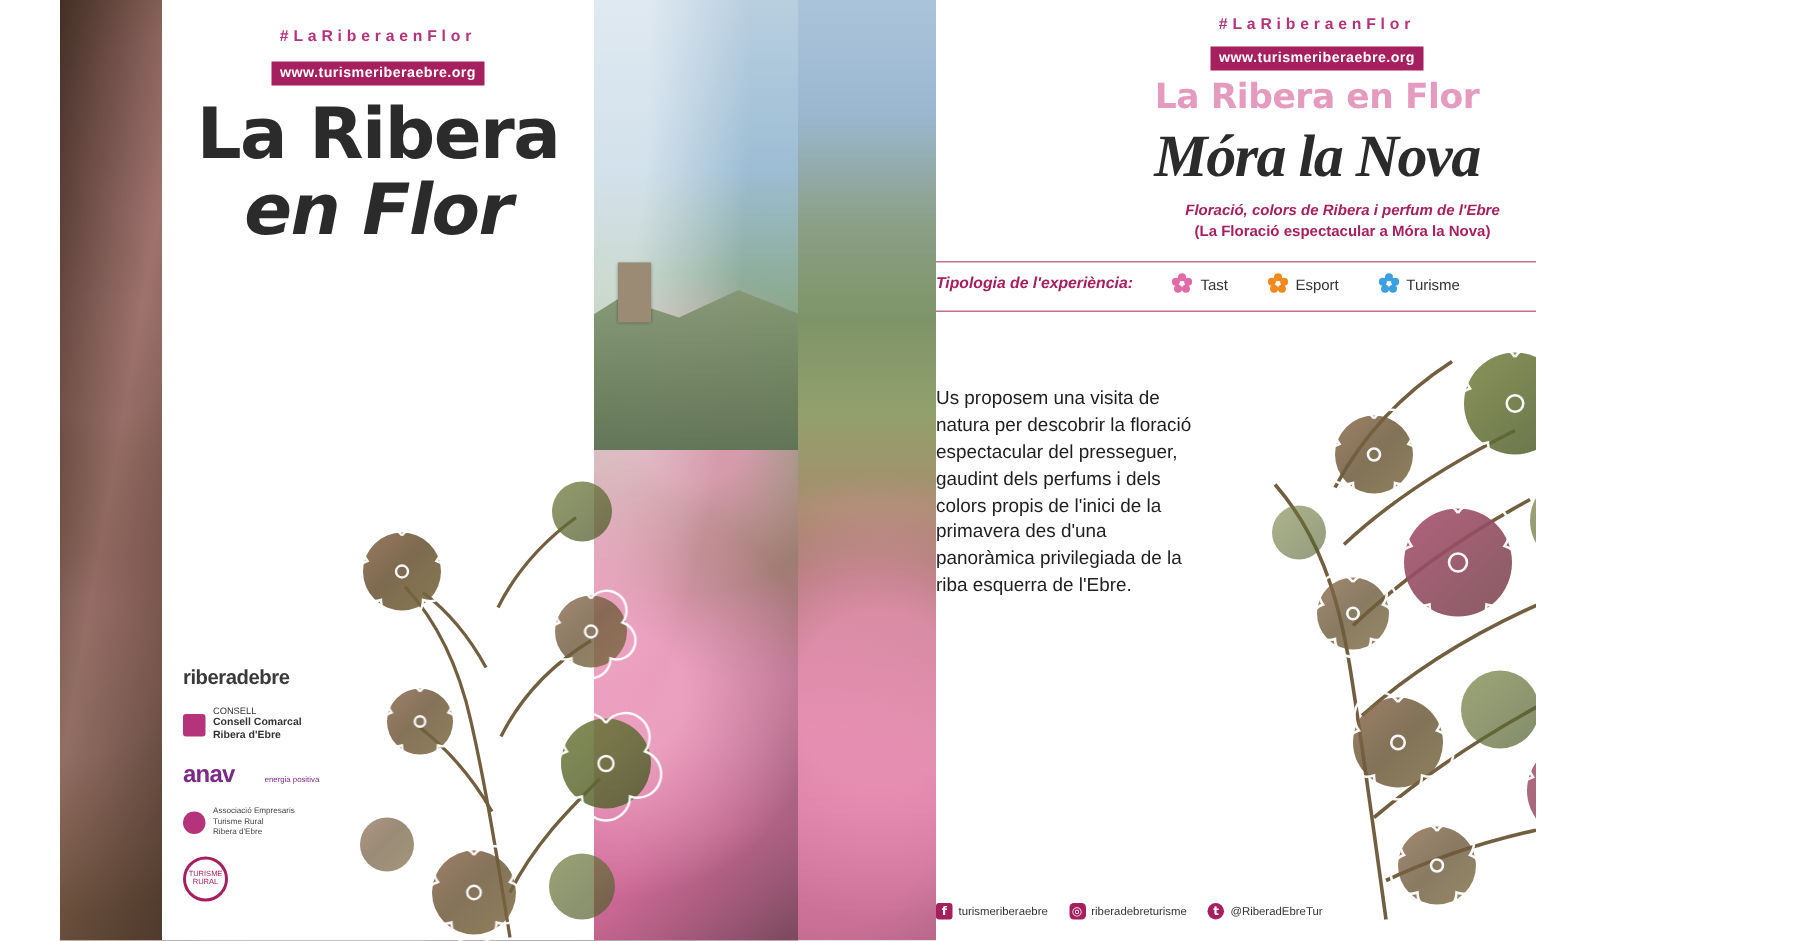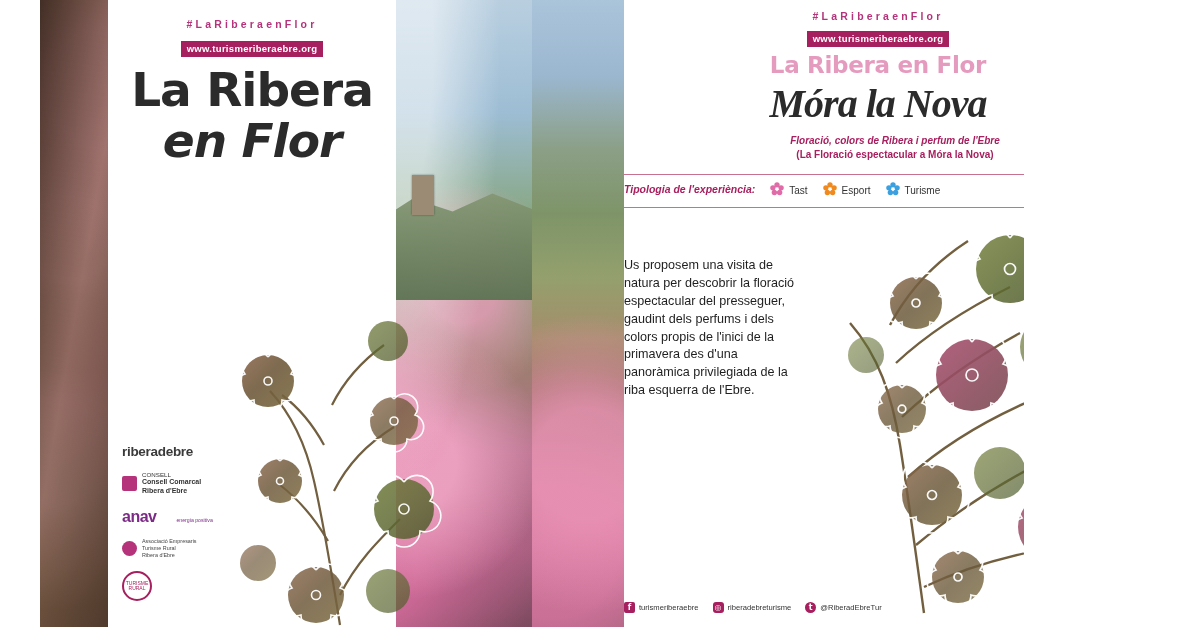--- a/index.html
+++ b/index.html
@@ -312,21 +312,21 @@
     height: 1px;
     background: #c7718f;
   }
   .typology {
     position: absolute;
     left: 0;
     top: 182px;
     width: 508px;
     display: flex;
     align-items: center;
-    gap: 15px;
+    gap: 26px;
     font-size: 10.5px;
   }
   .typology-label {
     color: #a61f5e;
     font-weight: bold;
     font-style: italic;
     font-size: 10.5px;
   }
   .tag-item {
     display: flex;

